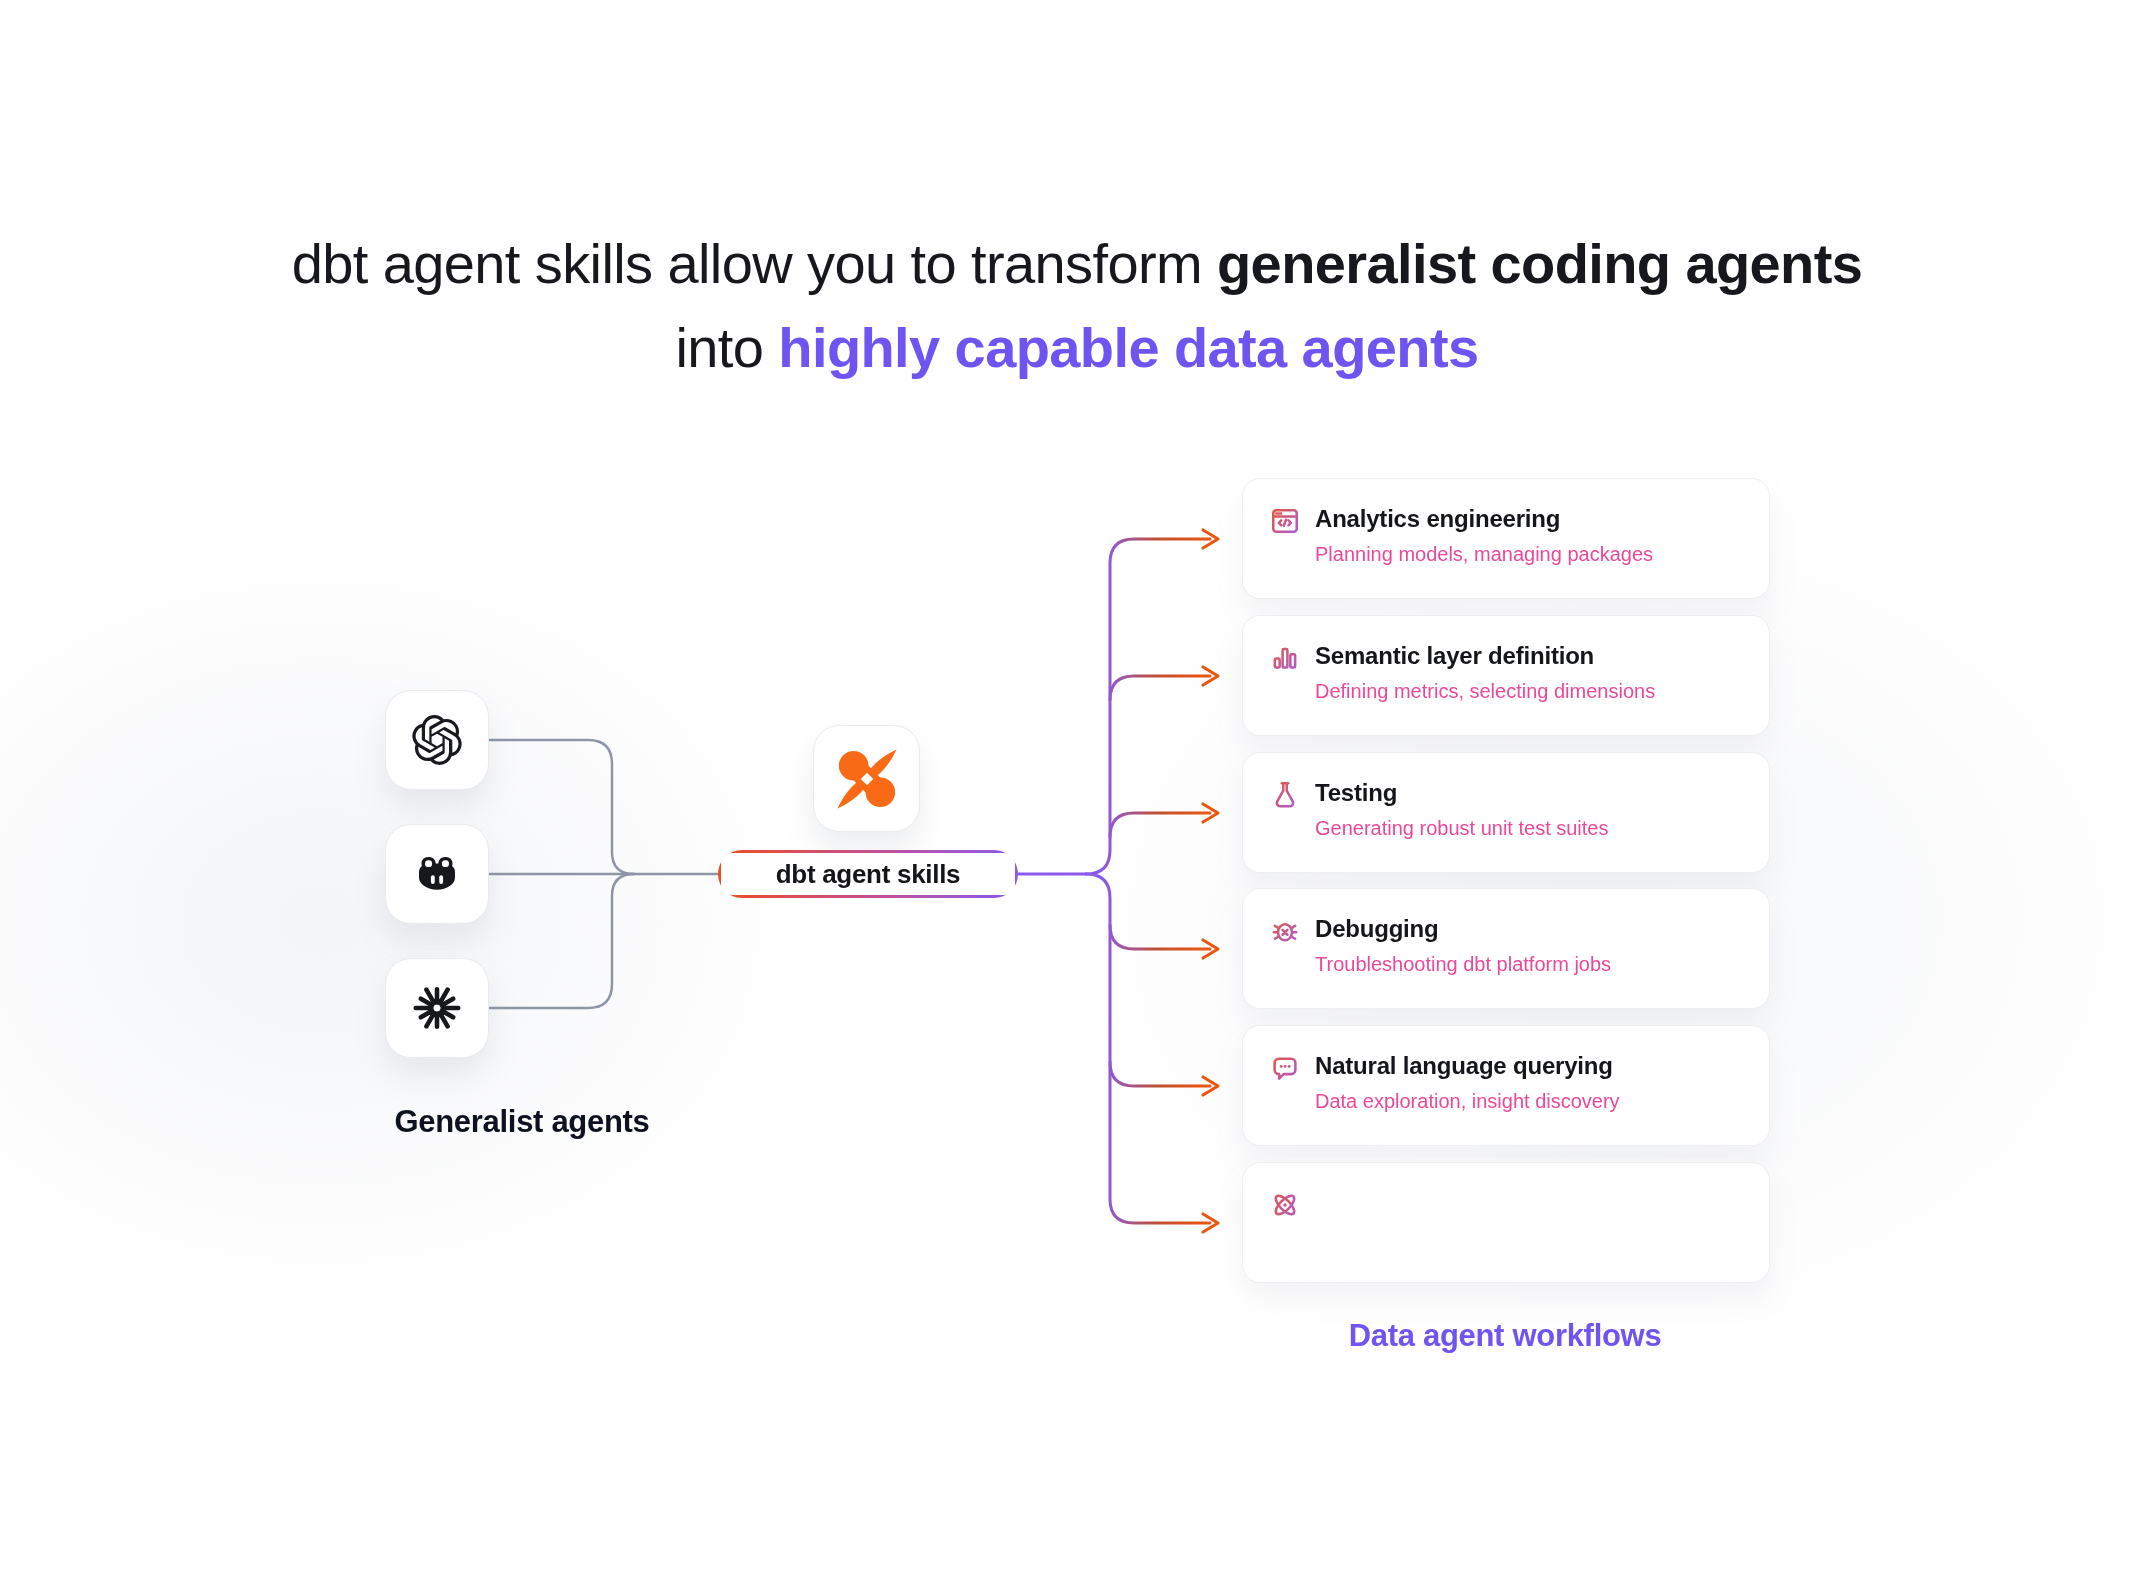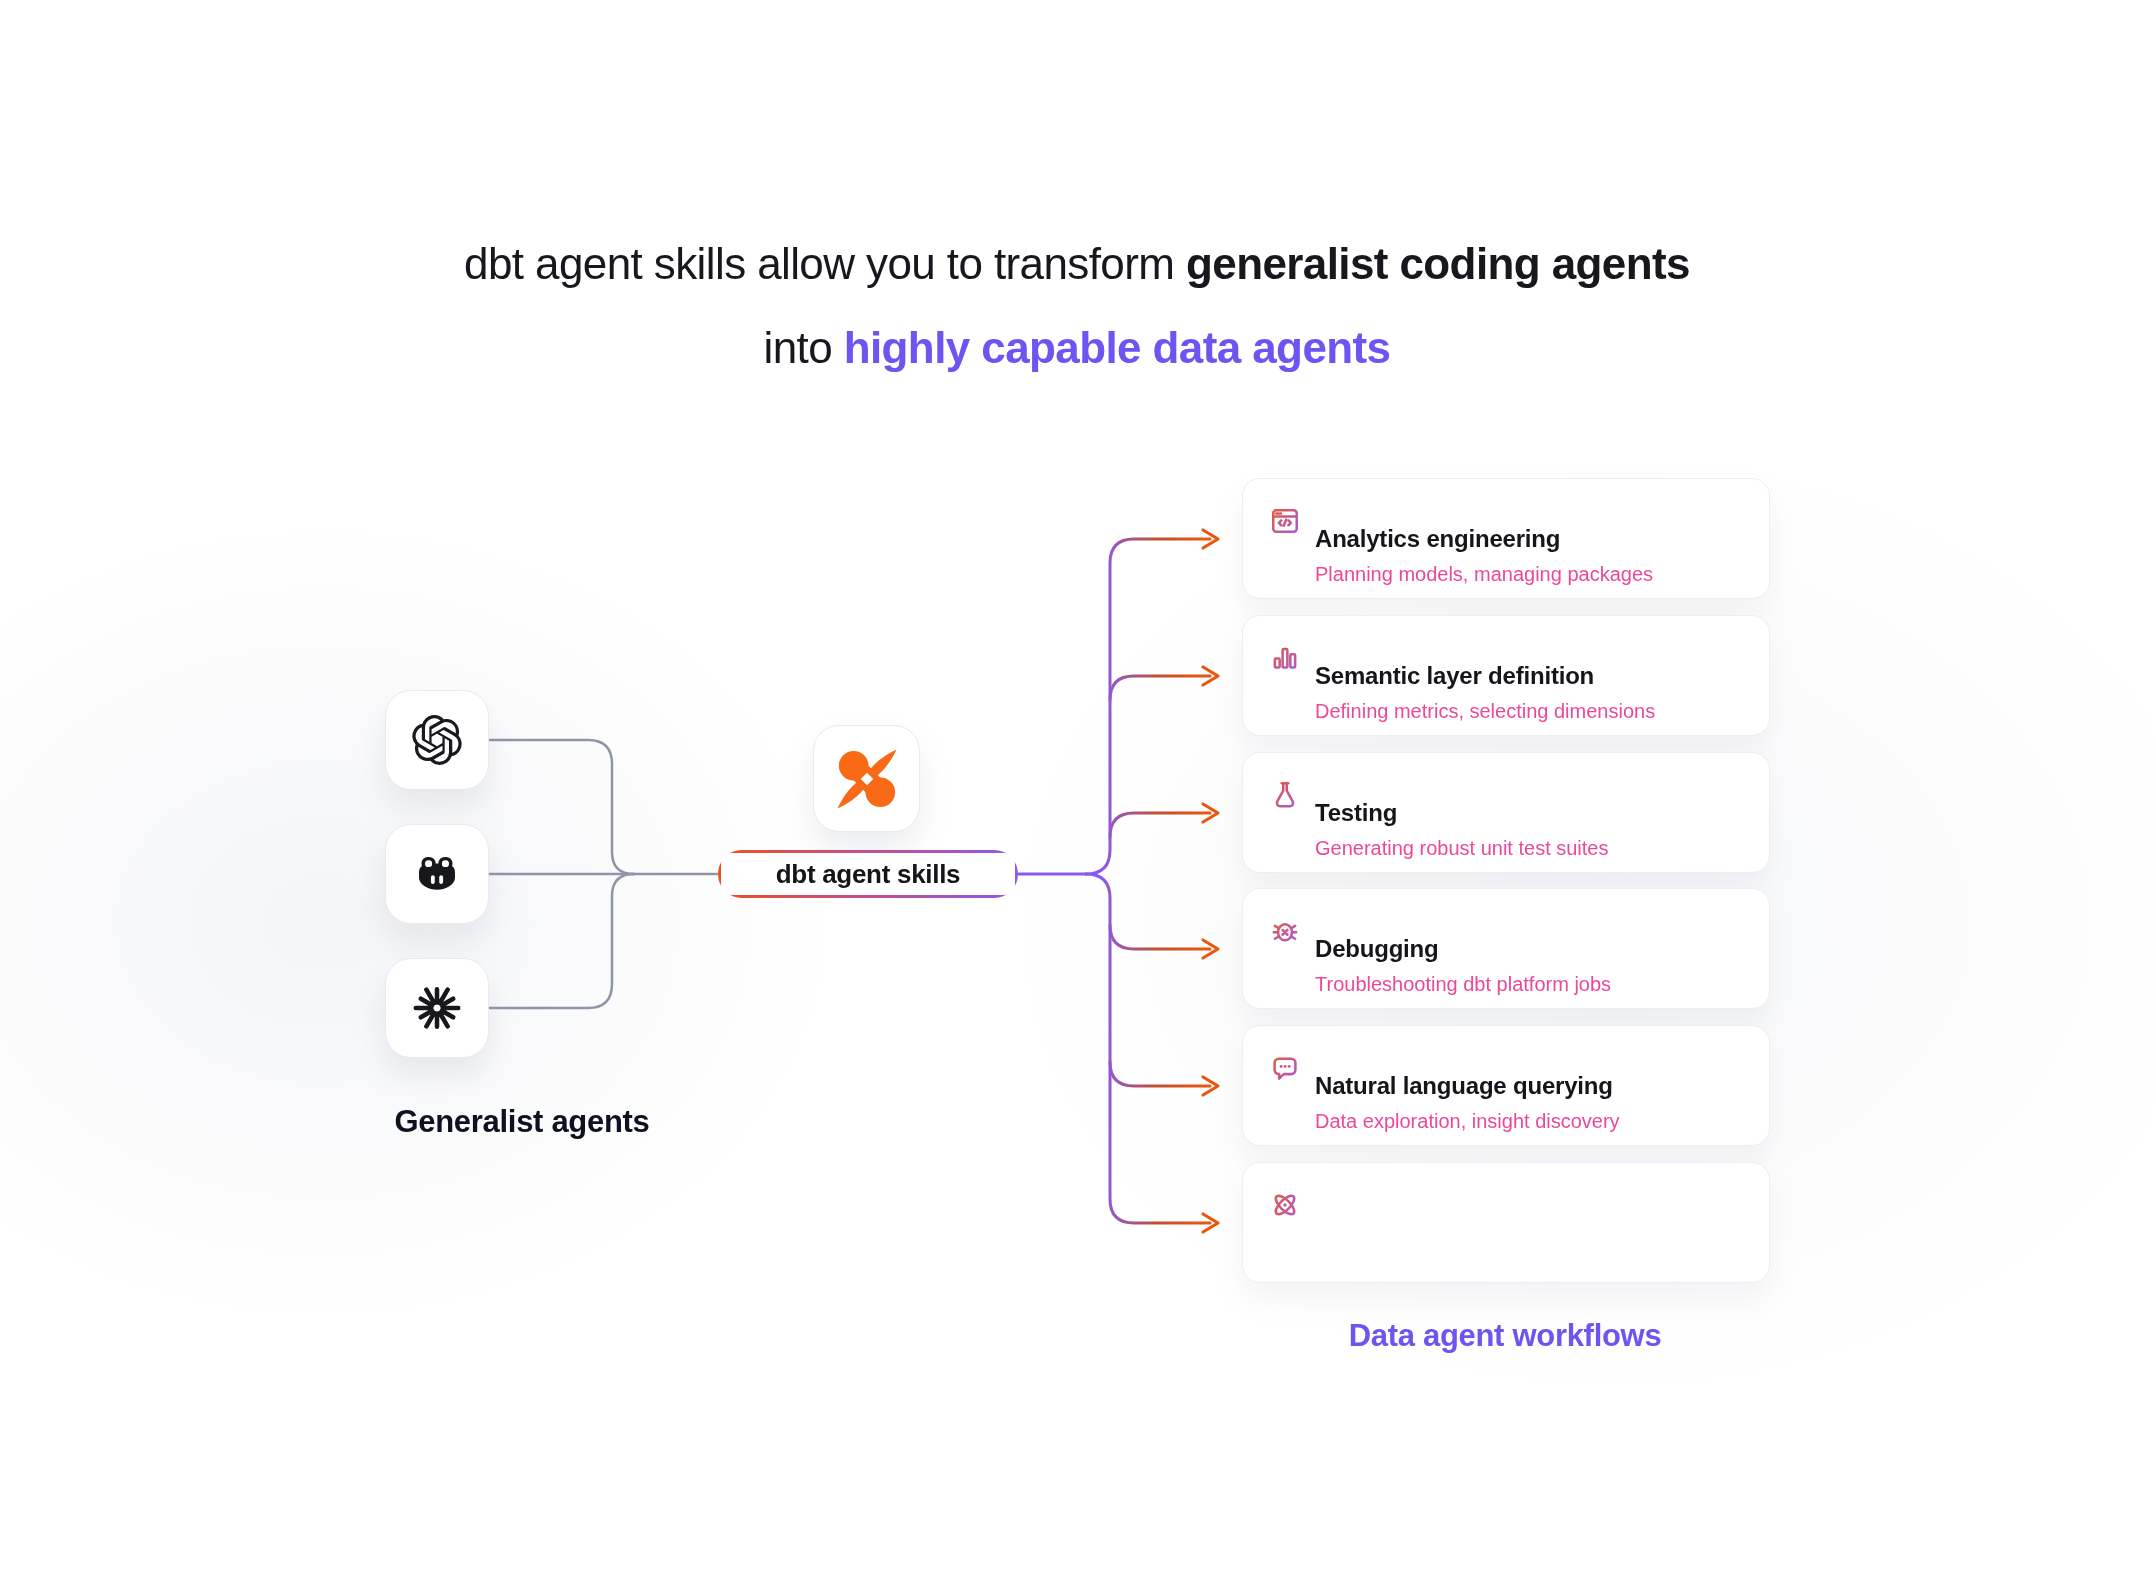--- a/index.html
+++ b/index.html
@@ -13,21 +13,21 @@
   .canvas{
     position:relative;width:2154px;height:1590px;overflow:hidden;
     background:
       radial-gradient(820px 640px at 15% 58%, rgba(234,236,241,.55) 0%, rgba(234,236,241,0) 62%),
       radial-gradient(980px 760px at 75% 58%, rgba(238,240,244,.5) 0%, rgba(238,240,244,0) 62%),
       #ffffff;
   }
   .connectors{position:absolute;left:0;top:0;width:2154px;height:1590px;pointer-events:none;}
 
   .title{position:absolute;left:0;right:0;top:222px;text-align:center;
-    font-size:44px;line-height:84px;font-weight:500;letter-spacing:-0.6px;color:var(--ink);}
+    font-size:56px;line-height:84px;font-weight:500;letter-spacing:-0.6px;color:var(--ink);}
   .title b{font-weight:800;}
   .title .purple{color:var(--purple);}
 
   .agent-card{position:absolute;left:385px;width:104px;height:100px;background:#fff;
     border:1.5px solid #e8eaef;border-radius:26px;
     box-shadow:0 18px 30px rgba(141,148,163,.16);
     display:flex;align-items:center;justify-content:center;box-sizing:border-box;}
   .agent-card svg{display:block;}
 
   .hub-card{position:absolute;left:813px;top:725px;width:107px;height:107px;background:#fff;
@@ -40,21 +40,21 @@
     padding:3px;box-sizing:border-box;}
   .pill-inner{width:100%;height:100%;background:#fff;border-radius:11px;
     display:flex;align-items:center;justify-content:center;
     font-size:26px;font-weight:700;letter-spacing:-0.3px;color:#141519;}
 
   .wf-card{position:absolute;left:1242px;width:528px;height:121px;background:#fff;
     border:1.5px solid #eceef2;border-radius:18px;
     box-shadow:0 16px 28px rgba(146,152,166,.10);
     box-sizing:border-box;display:flex;gap:14px;padding:25px 20px 0 26px;align-items:flex-start;}
   .wf-icon{width:32px;height:32px;flex:none;margin-top:1px;}
-  .wf-title{font-size:24px;font-weight:700;color:#15161b;line-height:30px;letter-spacing:-0.2px;margin-top:20px;}
+  .wf-title{font-size:24px;font-weight:700;color:#15161b;line-height:30px;letter-spacing:-0.2px;}
   .wf-sub{font-size:20px;color:#ec4899;margin-top:8px;line-height:24px;}
 
   .label{position:absolute;width:400px;text-align:center;font-size:31px;font-weight:700;letter-spacing:-0.3px;}
   .label-generalist{left:322px;top:1104px;color:#0e1220;}
   .label-workflows{left:1305px;top:1318px;color:var(--purple);}
 </style>
 </head>
 <body>
 
 <div class="canvas">

